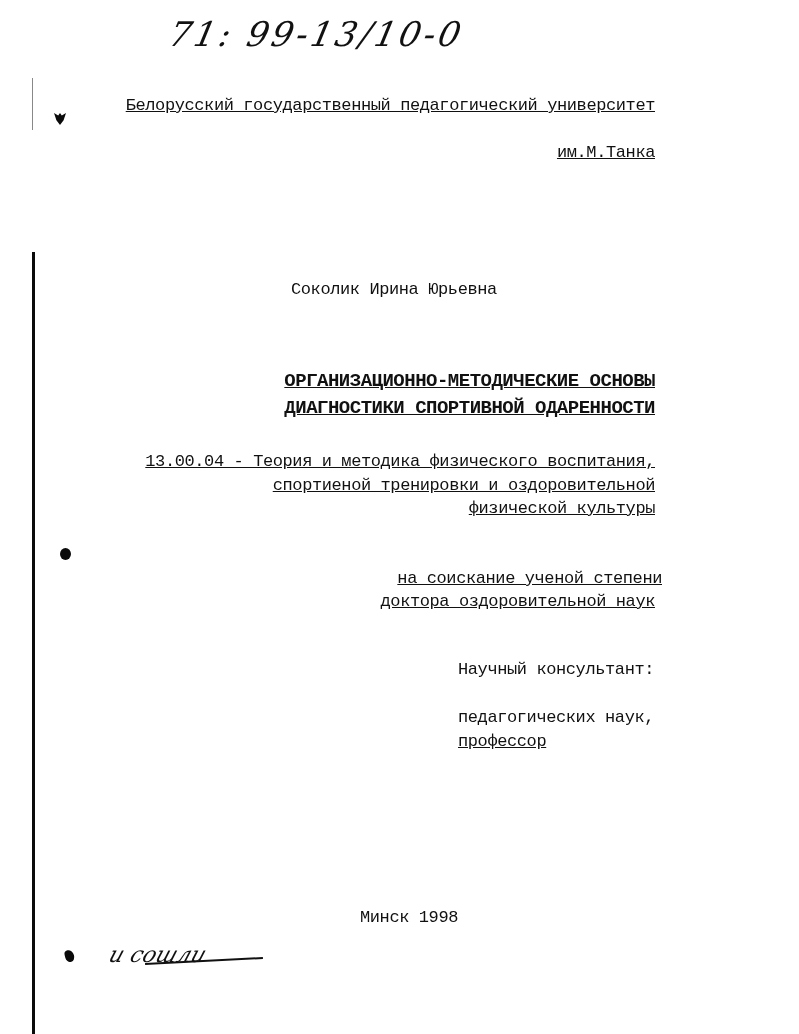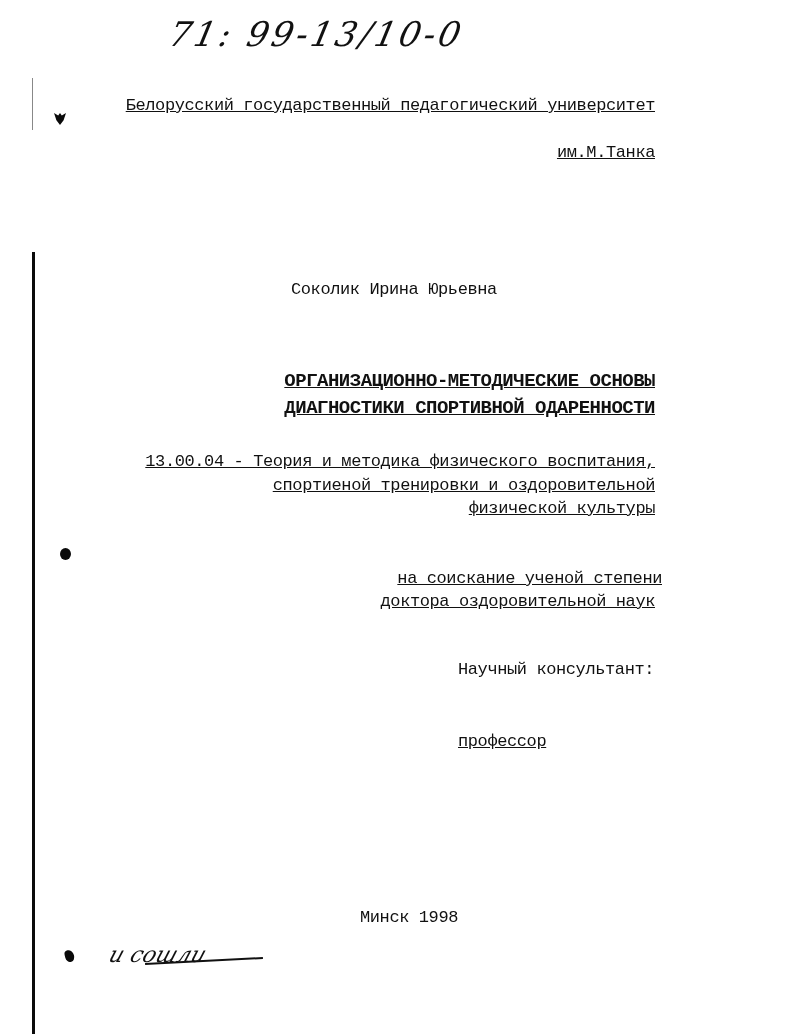--- a/index.html
+++ b/index.html
@@ -132,20 +132,21 @@
   <div class="line center title" style="top:397px;">ДИАГНОСТИКИ СПОРТИВНОЙ ОДАРЕННОСТИ</div>
 
   <div class="line center" style="top:451px;">13.00.04 - Теория и методика физического воспитания,</div>
   <div class="line center" style="top:475px;">спортиеной тренировки и оздоровительной</div>
   <div class="line center" style="top:498px;">физической культуры</div>
 
   <div class="line center" style="top:568px;padding-left:7px;">на соискание ученой степени</div>
   <div class="line center" style="top:591px;">доктора оздоровительной наук</div>
 
   <div class="line left-block" style="top:659px;">Научный консультант:</div>
+  <div class="line left-block" style="top:707px;">педагогических наук,</div>
   <div class="line left-block" style="top:731px;text-decoration:underline;">профессор</div>
 
   <div class="line" style="top:907px; left:360px;">Минск 1998</div>
 
   <div class="handwritten hw-signature">и сошли</div>
   <div class="hw-sig-line"></div>
 
 </div>
 
 </body></html>

